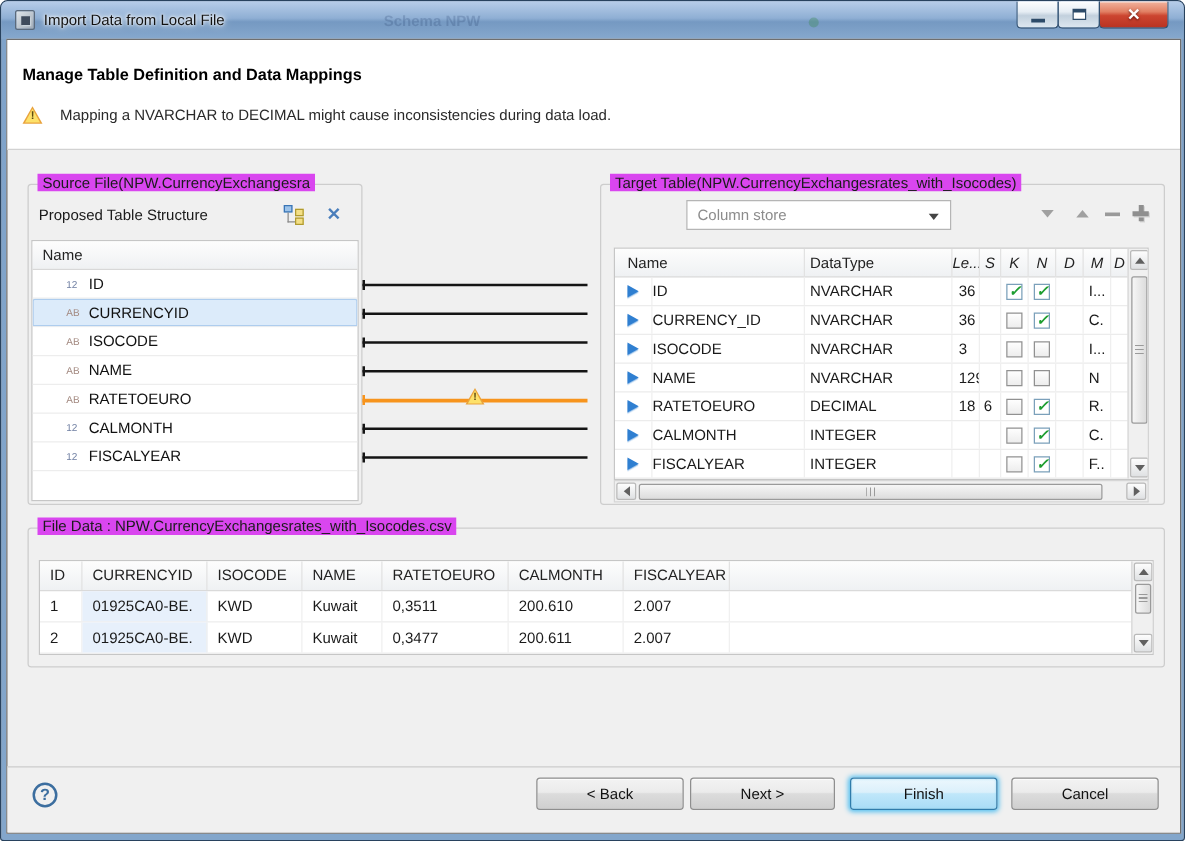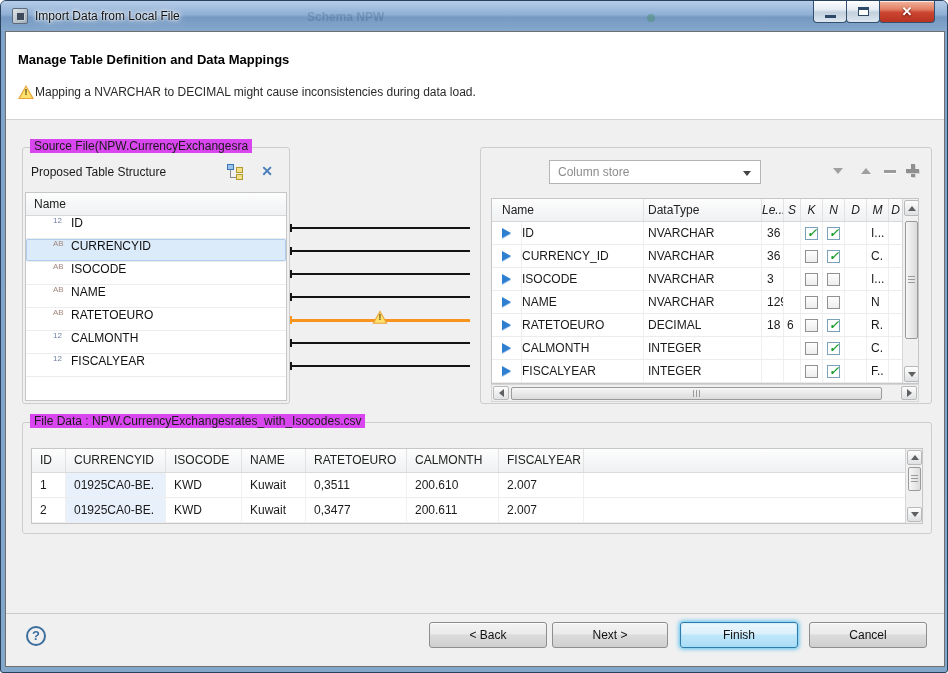--- a/index.html
+++ b/index.html
@@ -36,21 +36,21 @@
   .g-close { color:#fff; font-weight:bold; font-size:13px; line-height:13px;
         text-shadow:0 1px 2px rgba(60,0,0,.8); }
 
   
   .dialog { position:absolute; left:4px; top:30px; width:940px; height:636px;
             background:#f0f0f0; border:1px solid #6f6f6f; }
 
   .hdr { position:absolute; left:0; top:0; right:0; height:88px; background:#fff;
          border-bottom:1px solid #d2d2d2; }
   .hdr-title { position:absolute; left:12px; top:20px; font-size:13px; font-weight:bold; color:#000; }
-  .warn-row { position:absolute; left:12px; top:53px; display:flex; align-items:center; gap:1px; }
+  .warn-row { position:absolute; left:12px; top:53px; display:flex; align-items:center; gap:14px; }
   .tri { position:relative; width:0; height:0; border-left:8px solid transparent;
          border-right:8px solid transparent; border-bottom:14px solid #e9a33c; }
   .tri::before { content:""; position:absolute; left:-6px; top:2px; width:0; height:0;
          border-left:6px solid transparent; border-right:6px solid transparent; border-bottom:11px solid #fde16a; }
   .tri::after { content:"!"; position:absolute; left:-1.5px; top:2px; font-size:9px; font-weight:bold; color:#5d4a11; z-index:2; }
   .warn-text { font-size:12px; color:#2a2a2a; }
 
   
   .grp { position:absolute; border:1px solid #cdcdcd; border-radius:3px; }
   .legend { position:absolute; top:-9px; left:7px; background:#d946ef; padding:0 4px;
@@ -71,21 +71,21 @@
   .ic-tree .t3 { right:0; bottom:0; }
   .ic-tree::after { content:""; position:absolute; left:3px; top:6px; width:5px; height:7px;
        border-left:1px solid #8a8a8a; border-bottom:1px solid #8a8a8a; }
   .ic-x { position:absolute; right:10px; top:1px; color:#4a7ebb; font-size:14px; font-weight:bold; }
 
   .src-table { position:absolute; left:2px; top:44px; width:262px; height:209px;
                background:#fff; border:1px solid #c6c6c6; overflow:hidden; }
   .src-head { height:23px; background:linear-gradient(180deg,#fdfdfd,#eff1f3);
               border-bottom:1px solid #d8d8d8; line-height:22px; padding-left:8px; color:#222; }
   .srow { position:relative; height:23px; border-bottom:1px solid #ededed;
-          display:flex; }
+          display:flex; align-items:center; }
   .srow.selected { background:#dcebfa; box-shadow:inset 0 0 0 1px #aecdee; border-radius:2px; }
   .badge { margin-left:27px; width:18px; font-size:8px; letter-spacing:0; }
   .b12 { color:#6f7fa2; } .bAB { color:#a2887f; }
   .sname { font-size:12px; color:#111; }
 
   
   .mline { position:absolute; left:284px; width:180px; height:2px; background:#141414; }
   .mline::before { content:""; position:absolute; left:0; top:-3px; width:2px; height:8px; background:#141414; }
   .mline.warn { background:#f7941d; height:3px; }
   .mline.warn::before { background:#f7941d; }
@@ -262,20 +262,21 @@
     <div class="mline" style="top:195px"></div>
     <div class="mline" style="top:218px"></div>
     <div class="mline" style="top:241px"></div>
     <div class="mline" style="top:264px"></div>
     <div class="mline warn" style="top:287px"></div>
     <div class="mline" style="top:310px"></div>
     <div class="mline" style="top:333px"></div>
     <span class="tri map-warn-icon"></span>
 
     <div class="grp grp-target">
+      <span class="legend">Target Table(NPW.CurrencyExchangesrates_with_Isocodes)</span>
       <span class="store-lbl">Store Type</span>
       <div class="combo">
         <span>Column store</span>
       </div>
       <span class="tool-tri-down"></span>
       <span class="tool-tri-up"></span>
       <span class="tool-minus"></span>
       <span class="tool-plus"></span>
 
       <div class="tgt-table">

